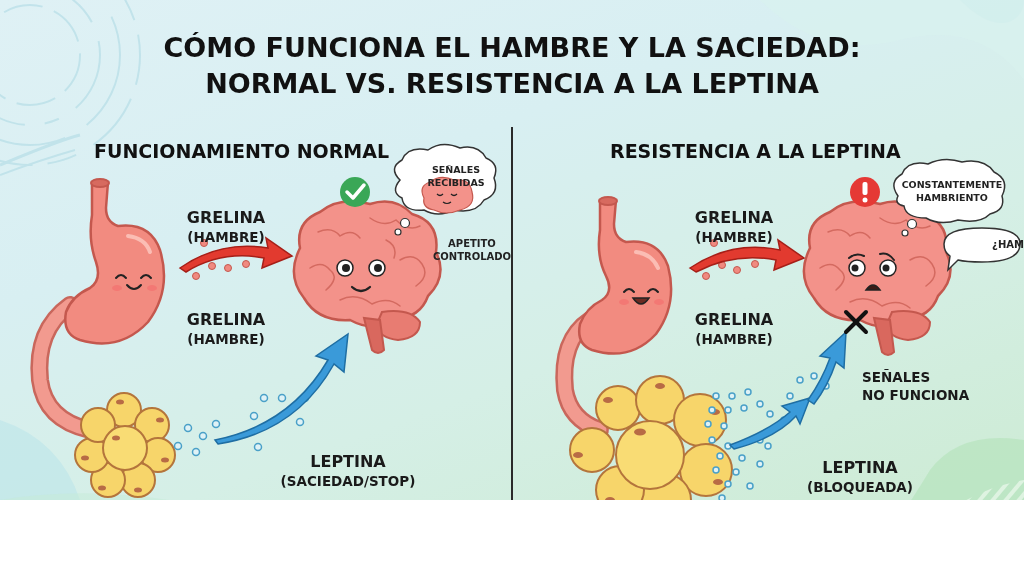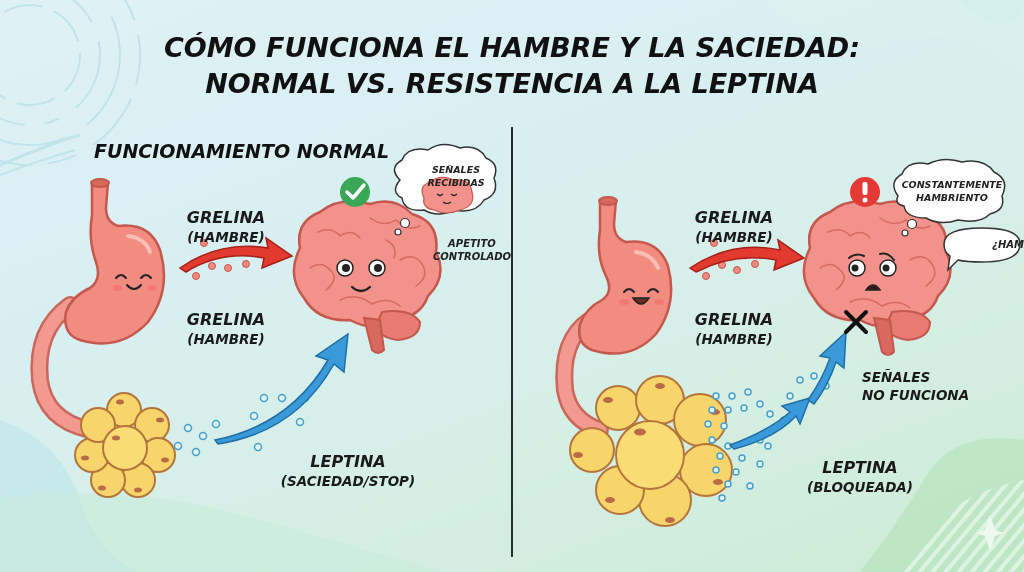--- a/index.html
+++ b/index.html
@@ -1,20 +1,19 @@
 <!DOCTYPE html>
 <html><head>
 <meta charset="utf-8">
 <style>
   html, body { margin:0; padding:0; }
   body { width:1024px; height:572px; overflow:hidden; font-family:"DejaVu Sans", sans-serif; }
   .canvas {
-    position:relative; width:1024px; height:572px; overflow:hidden;
+    position:relative; width:1024px; height:500px; overflow:hidden;
     background: linear-gradient(160deg, #dff1f5 0%, #d8eff2 35%, #d5efe6 65%, #cdebd4 100%);
-    font-style: italic;
   }
   .bg-svg { position:absolute; left:0; top:0; width:1024px; height:572px; }
   .title {
     position:absolute; left:0; width:1024px; text-align:center;
     font-family:"DejaVu Sans", sans-serif; font-weight:bold; color:#111;
     font-size:27px; letter-spacing:0px; line-height:36px;
   }
   .t1 { top:30px; }
   .t2 { top:66px; }
   .section-title {
@@ -61,20 +60,21 @@
     <path d="M1024 440 Q 960 430 930 470 Q 900 520 860 572 L 1024 572 Z" fill="#b6e4bd" opacity="0.7"></path>
     <path d="M1024 480 Q 970 490 940 520 Q 915 550 900 572 L 1024 572 Z" fill="url(#stripes)"></path>
 
     <path d="M985 530 Q 988 520 990 515 Q 992 520 995 530 Q 1000 532 1005 533 Q 1000 534 995 536 Q 992 545 990 550 Q 988 545 985 536 Q 980 534 975 533 Q 980 532 985 530 Z" fill="#eef9ee"></path>
   </svg>
 
   <div class="title t1">CÓMO FUNCIONA EL HAMBRE Y LA SACIEDAD:</div>
   <div class="title t2">NORMAL VS. RESISTENCIA A LA LEPTINA</div>
 
   <div class="section-title" style="left:94px;">FUNCIONAMIENTO NORMAL</div>
+  <div class="section-title" style="left:610px;">RESISTENCIA A LA LEPTINA</div>
 
   <div class="divider"></div>
 
   <svg class="scene" viewBox="0 0 1024 572">
 
     <path d="M70 305 Q 35 330 40 380 Q 45 420 90 430" fill="none" stroke="#c9675c" stroke-width="18" stroke-linecap="round"></path>
     <path d="M70 305 Q 35 330 40 380 Q 45 420 90 430" fill="none" stroke="#f29a8f" stroke-width="13" stroke-linecap="round"></path>
 
     <g>
       <path d="M92 182 L 108 182 L 106 208 Q 106 222 118 226 Q 150 222 160 250 Q 172 290 148 322 Q 120 352 80 340 Q 62 334 66 312 Q 72 296 90 288 Q 102 280 96 262 Q 88 240 92 215 Z" fill="#f28b80" stroke="#c4584e" stroke-width="2.5"></path>

